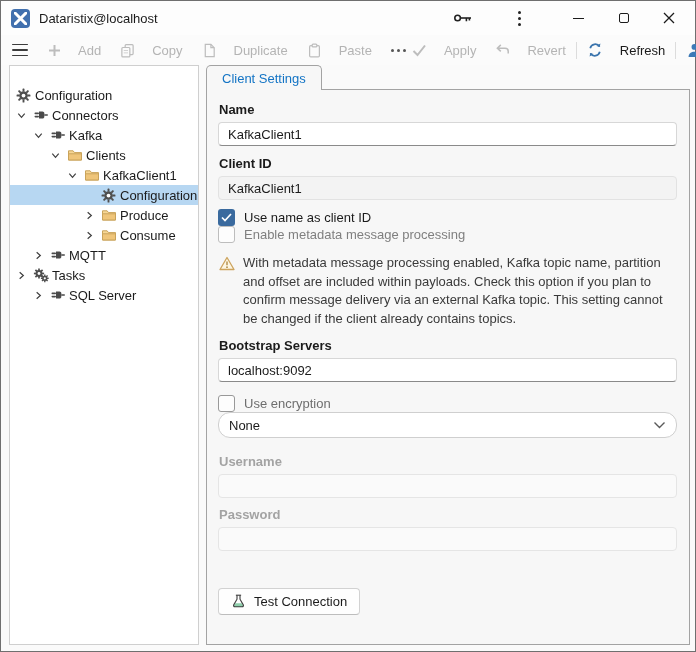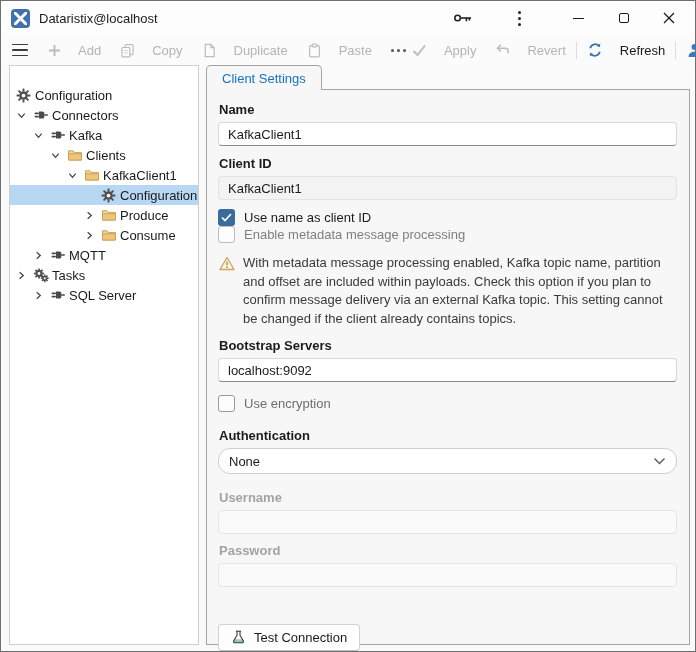--- a/index.html
+++ b/index.html
@@ -427,21 +427,20 @@
       </div>
 
       <div class="field-label" style="margin-top:10px">Bootstrap Servers</div>
       <input class="tinput" value="localhost:9092" style="">
 
       <div class="cb-row" style="margin-top:13px">
         <span class="cb unchecked"></span>
         <span style="color:#6e6e6e">Use encryption</span>
       </div>
 
-      <div class="field-label" style="margin-top:16px">Authentication</div>
       <div class="dropdown">
         <span>None</span>
         <svg class="dd-chev" width="13" height="9" viewBox="0 0 13 9">
           <path d="M1.5 1.5l5 5 5-5" fill="none" stroke="#5a5a5a" stroke-width="1.4"></path>
         </svg>
       </div>
 
       <div class="field-label grayed" style="margin-top:16px">Username</div>
       <input class="tinput off" readonly="" value="" style="">
 

